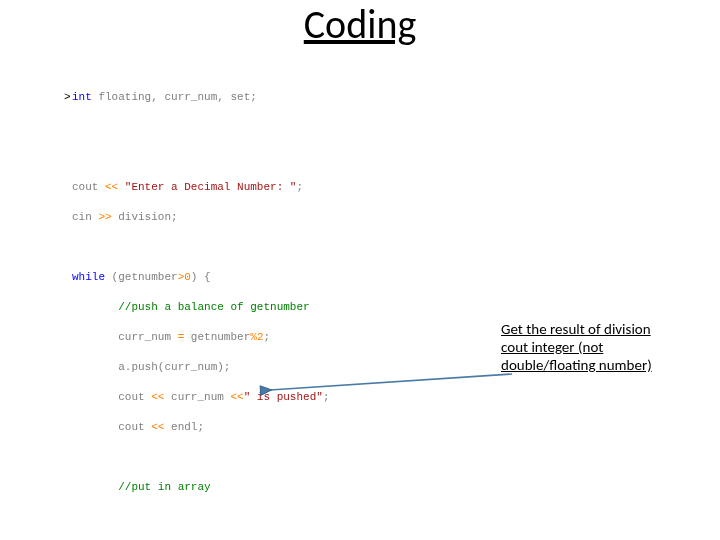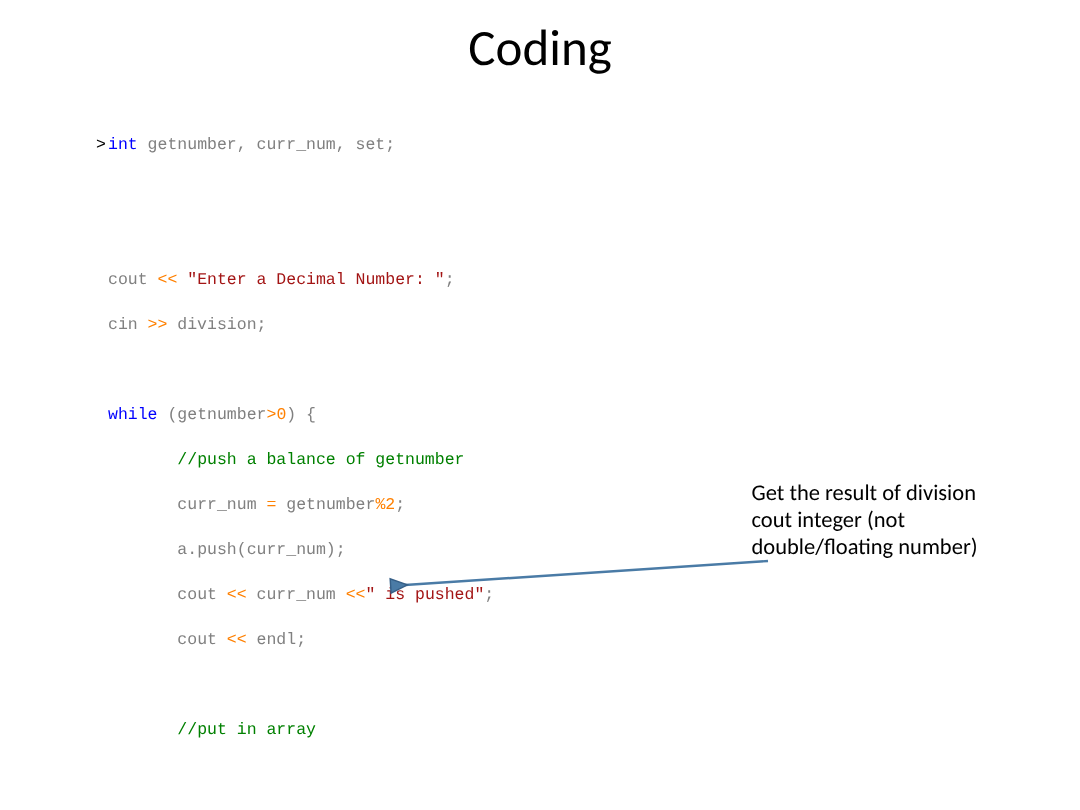--- a/index.html
+++ b/index.html
@@ -6,24 +6,24 @@
   body {
     width: 720px;
     height: 540px;
     background: #ffffff;
     font-family: Calibri, Arial, sans-serif;
     position: relative;
     overflow: hidden;
   }
   .title {
     text-align: center;
-    font-size: 34px;
+    font-size: 40px;
     color: #000;
-    padding-top: 12px;
     font-weight: 400;
+    text-decoration: underline;
   }
   .code-area {
     position: absolute;
     left: 72px;
     top: 75px;
     font-family: Consolas, "Courier New", monospace;
     font-size: 11px;
     line-height: 15px;
     white-space: pre;
   }
@@ -35,37 +35,38 @@
   .caret { color: #000; position: absolute; left: -8px; font-size: 11px; }
   .annotation {
     position: absolute;
     right: 34px;
     top: 320px;
     width: 185px;
     font-family: Calibri, Arial, sans-serif;
     font-size: 15px;
     line-height: 18px;
     color: #000;
+    text-decoration: underline;
   }
   .arrow-svg {
     position: absolute;
     left: 262px;
     top: 372px;
     width: 260px;
     height: 40px;
     overflow: visible;
   }
 </style>
 </head>
 <body>
 
 <div class="title">Coding</div>
 
 <div class="code-area">
-<div style="position:relative;"><span class="caret">&gt;</span><span class="kw">int</span><span class="id"> getnumber, curr_num, set;</span></div>
+<div style="position:relative;"><span class="caret">&gt;</span><span class="kw">int</span><span class="id"> floating, curr_num, set;</span></div>
 <div>&nbsp;</div>
 <div>&nbsp;</div>
 <div><span class="id">cout </span><span class="num">&lt;&lt;</span><span class="str"> "Enter a Decimal Number: "</span><span class="id">;</span></div>
 <div><span class="id">cin </span><span class="num">&gt;&gt;</span><span class="id"> division;</span></div>
 <div>&nbsp;</div>
 <div><span class="kw">while</span><span class="id"> (getnumber</span><span class="num">&gt;</span><span class="num">0</span><span class="id">) {</span></div>
 <div>       <span class="cmt">//push a balance of getnumber</span></div>
 <div>       <span class="id">curr_num </span><span class="num">=</span><span class="id"> getnumber</span><span class="num">%</span><span class="num">2</span><span class="id">;</span></div>
 <div>       <span class="id">a.push(curr_num);</span></div>
 <div>       <span class="id">cout </span><span class="num">&lt;&lt;</span><span class="id"> curr_num </span><span class="num">&lt;&lt;</span><span class="str">" is pushed"</span><span class="id">;</span></div>

